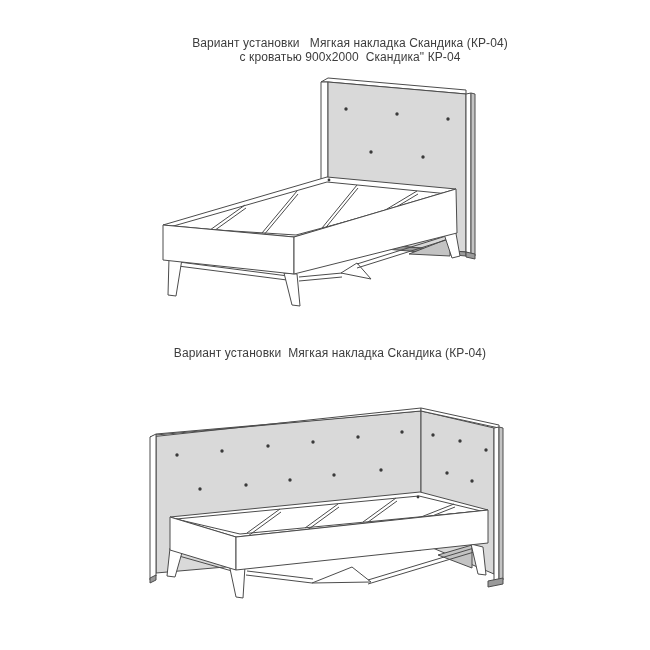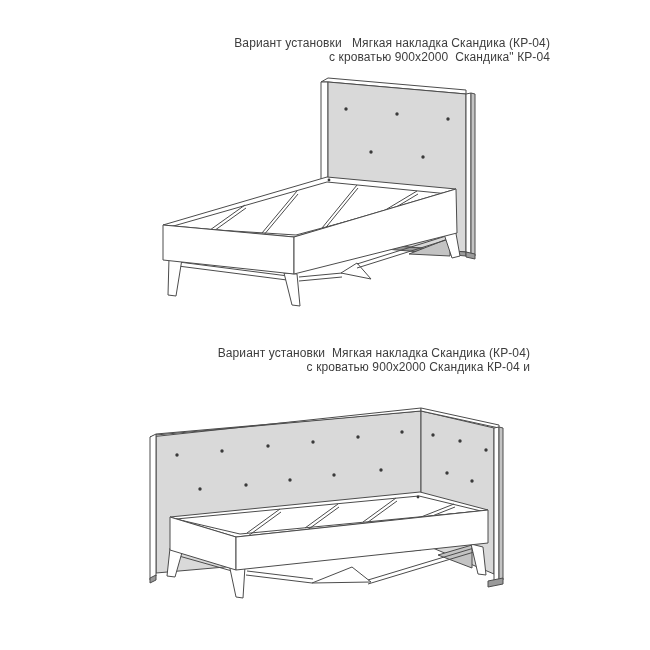--- a/index.html
+++ b/index.html
@@ -2,21 +2,21 @@
 <html style="--panel-gray: #d9d9d9; --outline: #4c4c4c; --shadow-gray: #c3c3c3; --edge-dark: #9a9a9a; --dot-color: #3a3a3a; --text: #3d3d3d; --white: #ffffff;"><head>
 <meta charset="utf-8">
 <style>
   html, body { margin: 0; padding: 0; }
   body {
     width: 650px; height: 650px; position: relative;
     background: var(--white, #fff);
     font-family: "Liberation Sans", sans-serif;
   }
   .caption {
-    position: absolute; text-align: right;
+    position: absolute; text-align: center;
     color: var(--text, #3d3d3d);
     font-size: 12px; line-height: 13.5px; letter-spacing: 0.1px;
   }
   .caption-line { white-space: pre; }
   #caption-1 { top: 37px; left: 150px; width: 400px; }
   #caption-2 { top: 347px; left: 130px; width: 400px; }
   .figure-svg { position: absolute; }
   #figure-1 { left: 140px; top: 75px; }
   #figure-2 { left: 145px; top: 403px; }
   svg { display: block; overflow: visible; }
@@ -84,21 +84,20 @@
     <polygon class="pg w" points="163,225 294,237 294,274 163,260"></polygon>
     <polygon class="pg w" points="294,237 456,189 457,233 294,274"></polygon>
     <g>
         <circle cx="329" cy="180" r="1.4" fill="var(--dot-color, #3a3a3a)"></circle>
       </g>
   </g>
 </svg>
 
 <div class="caption" id="caption-2">
   <div class="caption-line">Вариант установки  Мягкая накладка Скандика (КР-04)</div>
-  <div class="caption-line">с кроватью 900х2000 Скандика КР-04 и</div>
 </div>
 
 <svg class="figure-svg" id="figure-2" width="365" height="240" viewBox="145 405 365 240" xmlns="http://www.w3.org/2000/svg">
 
   <g>
     <polygon class="pg gray" points="156,436 421,413 421,552 156,575"></polygon>
     <polygon class="pg w" points="150,439 421,410 421,413 156,437"></polygon>
     <polygon class="pg w" points="150,439 156,436 156,578 150,582"></polygon>
     <polygon class="pg dark" points="150,580 156,577 156,582 150,585"></polygon>
     <g>

